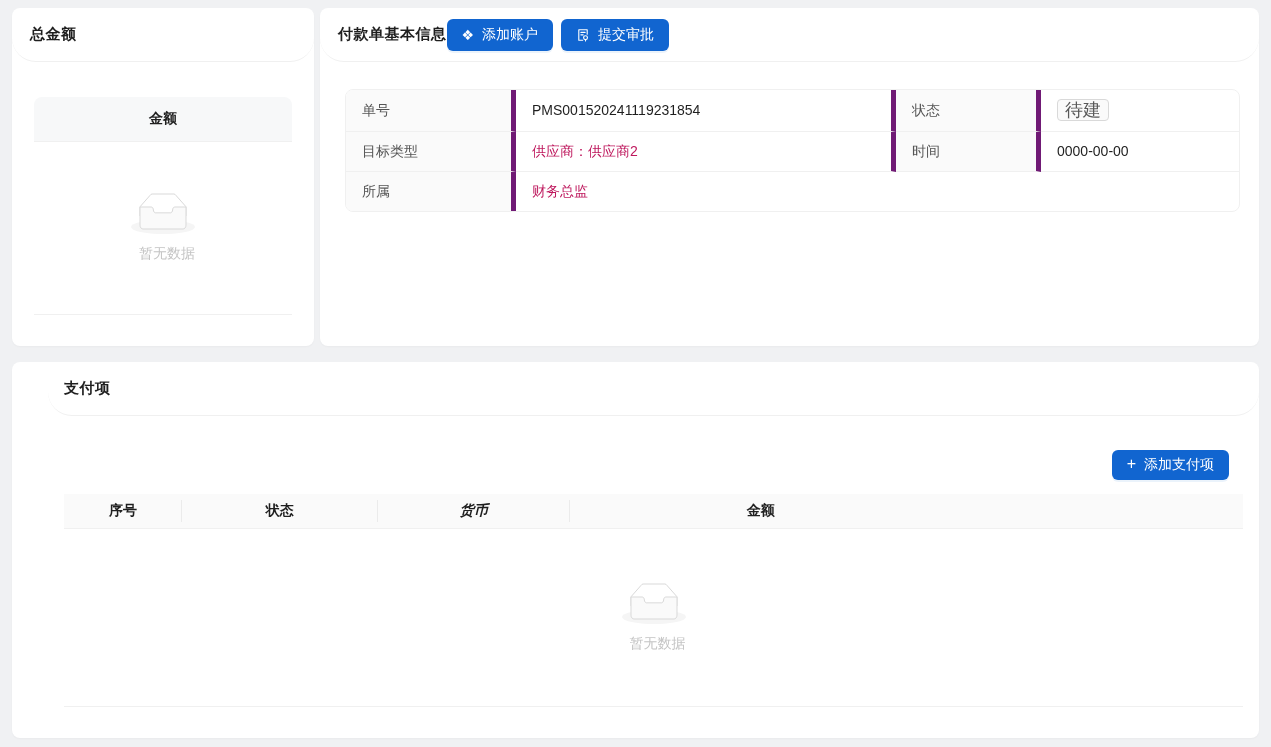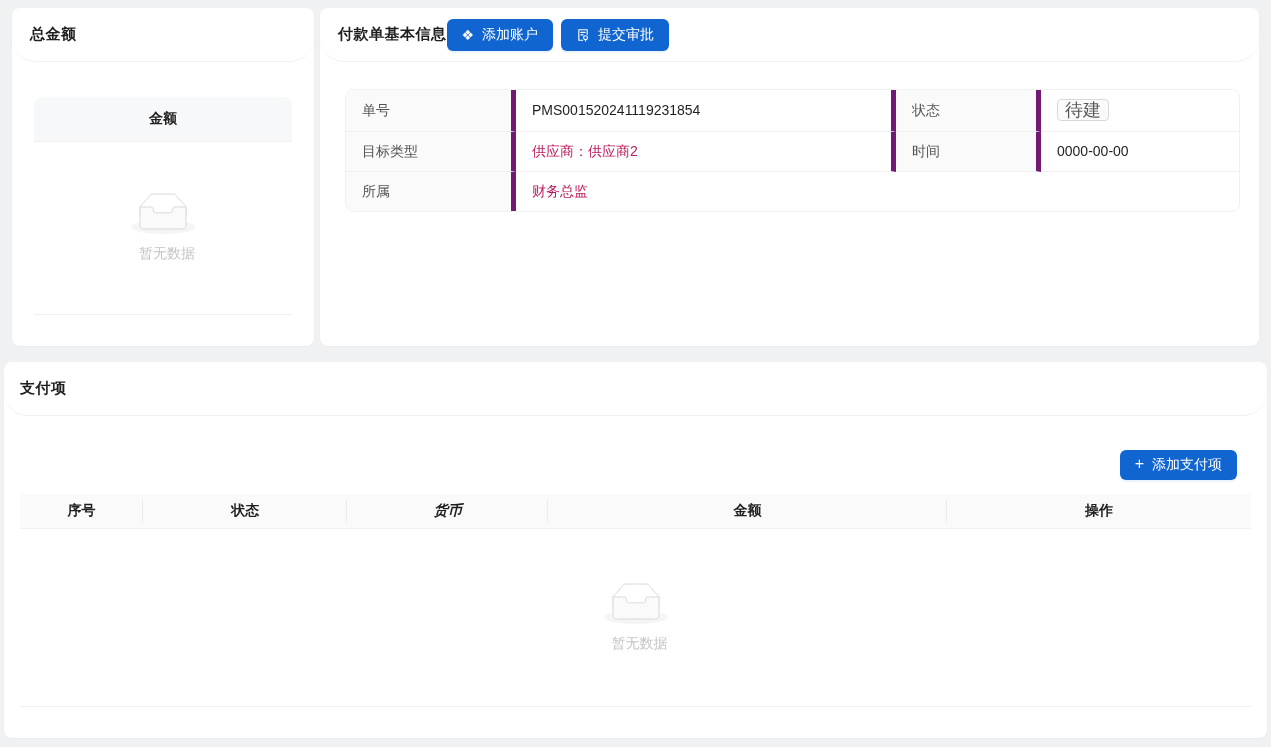--- a/index.html
+++ b/index.html
@@ -88,21 +88,21 @@
     padding: 0 7px;
     font-size: 18px;
     line-height: 20px;
     border: 1px solid #d9d9d9;
     border-radius: 4px;
     background: #fafafa;
     color: #595959;
   }
 
   
-  .items-card { margin: 16px 4px 0; height: 376px; }
+  .items-card { margin: 16px 12px 0; height: 376px; padding-left: 36px; }
   .items-card .card-header { padding: 0 18px 0 16px; }
   .items-body { padding: 0 16px; }
   .items-toolbar { display: flex; justify-content: flex-end; margin-top: 34px; padding-right: 14px; }
   .btn-add { height: 30px; }
   .plus-glyph { font-size: 16px; font-weight: 400; margin-top: -2px; }
 
   .pt-header {
     margin-top: 14px;
     height: 35px;
     background: #fafafa;
@@ -233,21 +233,20 @@
       <button class="btn-primary btn-add">
         <span class="btn-icon plus-glyph">+</span>
         <span>添加支付项</span>
       </button>
     </div>
     <div class="pt-header">
       <div class="pt-col c1">序号</div>
       <div class="pt-col c2">状态</div>
       <div class="pt-col c3">货币</div>
       <div class="pt-col c4">金额</div>
-      <div class="pt-col c5">操作</div>
     </div>
     <div class="pt-body">
       <div class="empty-state">
         <span>
           <svg width="64" height="41" viewBox="0 0 64 41">
               <g transform="translate(0 1)" fill="none" fill-rule="evenodd">
                 <ellipse fill="#f5f5f5" cx="32" cy="33" rx="32" ry="7"></ellipse>
                 <g fill-rule="nonzero" stroke="#d9d9d9">
                   <path d="M55 12.76L44.854 1.258C44.367.474 43.656 0 42.907 0H21.093c-.749 0-1.46.474-1.947 1.257L9 12.761V22h46v-9.24z"></path>
                   <path d="M41.613 15.931c0-1.605.994-2.93 2.227-2.931H55v18.137C55 33.26 53.68 35 52.05 35h-40.1C10.32 35 9 33.259 9 31.137V13h11.16c1.233 0 2.227 1.323 2.227 2.928v.022c0 1.605 1.005 2.901 2.237 2.901h14.752c1.232 0 2.237-1.308 2.237-2.913v-.007z" fill="#fafafa"></path>

